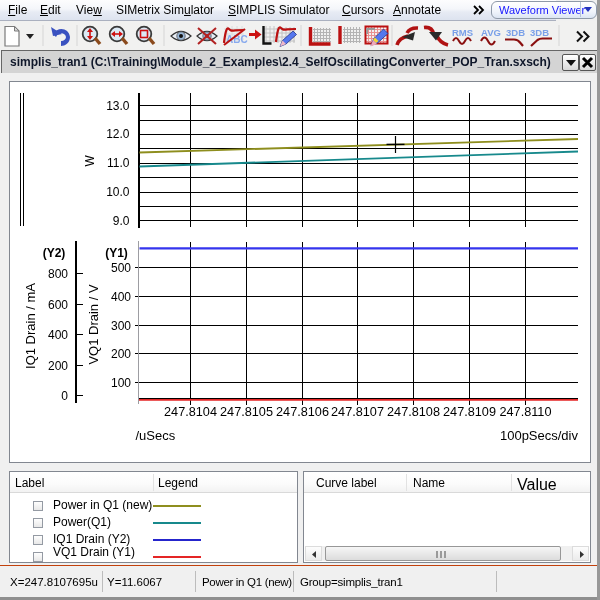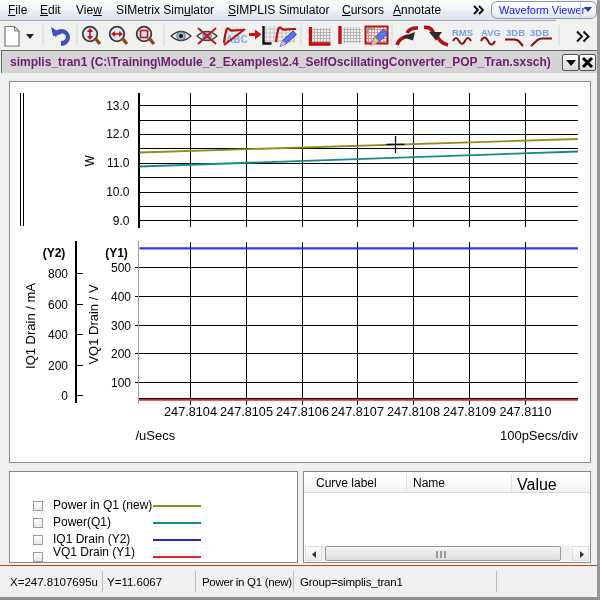--- a/index.html
+++ b/index.html
@@ -204,21 +204,21 @@
 
   <text x="530" y="15" font-size="9.5" font-weight="bold" fill="#7aa0e8" font-family="Liberation Sans">3DB</text>
   <path d="M531 25 l6.5 -6 q2 -1.5 5 -1.5 h9.5" fill="none" stroke="#8a1010" stroke-width="2.2"></path>
   <line x1="559" y1="4" x2="559" y2="25" stroke="#d5d5d5"></line>
   <path d="M577 10.5 L582 15.5 L577 20.5 M583.5 10.5 L588.5 15.5 L583.5 20.5" fill="none" stroke="#111" stroke-width="2"></path>
 </svg>
 </div>
 
 <div class="abs" style="left:1px;top:50px;width:597px;height:23px;background:#d4d4d4;
      border-top:1px solid #666;border-left:1px solid #666;border-right:1px solid #666;box-sizing:border-box;">
-  <span class="abs" style="left:8px;top:4px;font-size:12px;font-weight:bold;color:#701a75;white-space:pre;">simplis_tran1 (C:\Training\Module_2_Examples\2.4_SelfOscillatingConverter_POP_Tran.sxsch)</span>
+  <span class="abs" style="left:8px;top:4px;font-size:12px;font-weight:bold;color:#0f172a;white-space:pre;">simplis_tran1 (C:\Training\Module_2_Examples\2.4_SelfOscillatingConverter_POP_Tran.sxsch)</span>
 
   <div class="abs" style="left:560px;top:3px;width:15px;height:15px;background:linear-gradient(#fff,#d8d8d8);border:1px solid #555;border-radius:2px;">
     <div class="abs" style="left:2.5px;top:5px;width:0;height:0;border-left:5px solid transparent;border-right:5px solid transparent;border-top:6px solid #111;"></div>
   </div>
   <div class="abs" style="left:577px;top:3px;width:15px;height:15px;background:linear-gradient(#fff,#d8d8d8);border:1px solid #555;border-radius:2px;">
     <svg width="15" height="15" style="position:absolute;left:0;top:0;">
         <path d="M3 3 L12 12 M12 3 L3 12" stroke="#000" stroke-width="3"></path>
       </svg>
   </div>
 </div>
@@ -335,20 +335,25 @@
       <text x="459.5" y="333.5" text-anchor="middle">247.8109</text>
       <text x="515.5" y="333.5" text-anchor="middle">247.8110</text>
     </g>
     <text x="125.5" y="358" font-size="13">/uSecs</text>
     <text x="568" y="358" text-anchor="end" font-size="13">100pSecs/div</text>
   </g>
 </svg>
 </div>
 
 <div class="abs" style="left:9px;top:471px;width:289px;height:92px;background:#fff;border:1px solid #828790;box-sizing:border-box;">
+  <div class="abs" style="left:0;top:0;width:100%;height:21px;background:linear-gradient(#fff,#fbfbfb 60%,#f2f2f2);border-bottom:1px solid #d9d9d9;box-sizing:border-box;">
+    <span class="abs" style="left:5px;top:4px;font-size:12px;">Label</span>
+    <span class="abs" style="left:148px;top:4px;font-size:12px;">Legend</span>
+    <div class="abs" style="left:143px;top:2px;width:1px;height:17px;background:#e2e2e2;"></div>
+  </div>
 
   <div class="abs" style="left:23px;top:28.5px;width:8px;height:8px;border:1px solid #949aa3;background:linear-gradient(#fefefe,#e8e8e8);"></div>
   <span class="abs" style="left:43px;top:26px;font-size:12px;">Power in Q1 (new)</span>
   <div class="abs" style="left:143px;top:33px;width:48px;height:1.6px;background:#8e8e1e;"></div>
 
   <div class="abs" style="left:23px;top:45.5px;width:8px;height:8px;border:1px solid #949aa3;background:linear-gradient(#fefefe,#e8e8e8);"></div>
   <span class="abs" style="left:43px;top:43px;font-size:12px;">Power(Q1)</span>
   <div class="abs" style="left:143px;top:50px;width:48px;height:1.6px;background:#17898c;"></div>
 
   <div class="abs" style="left:23px;top:62.5px;width:8px;height:8px;border:1px solid #949aa3;background:linear-gradient(#fefefe,#e8e8e8);"></div>

